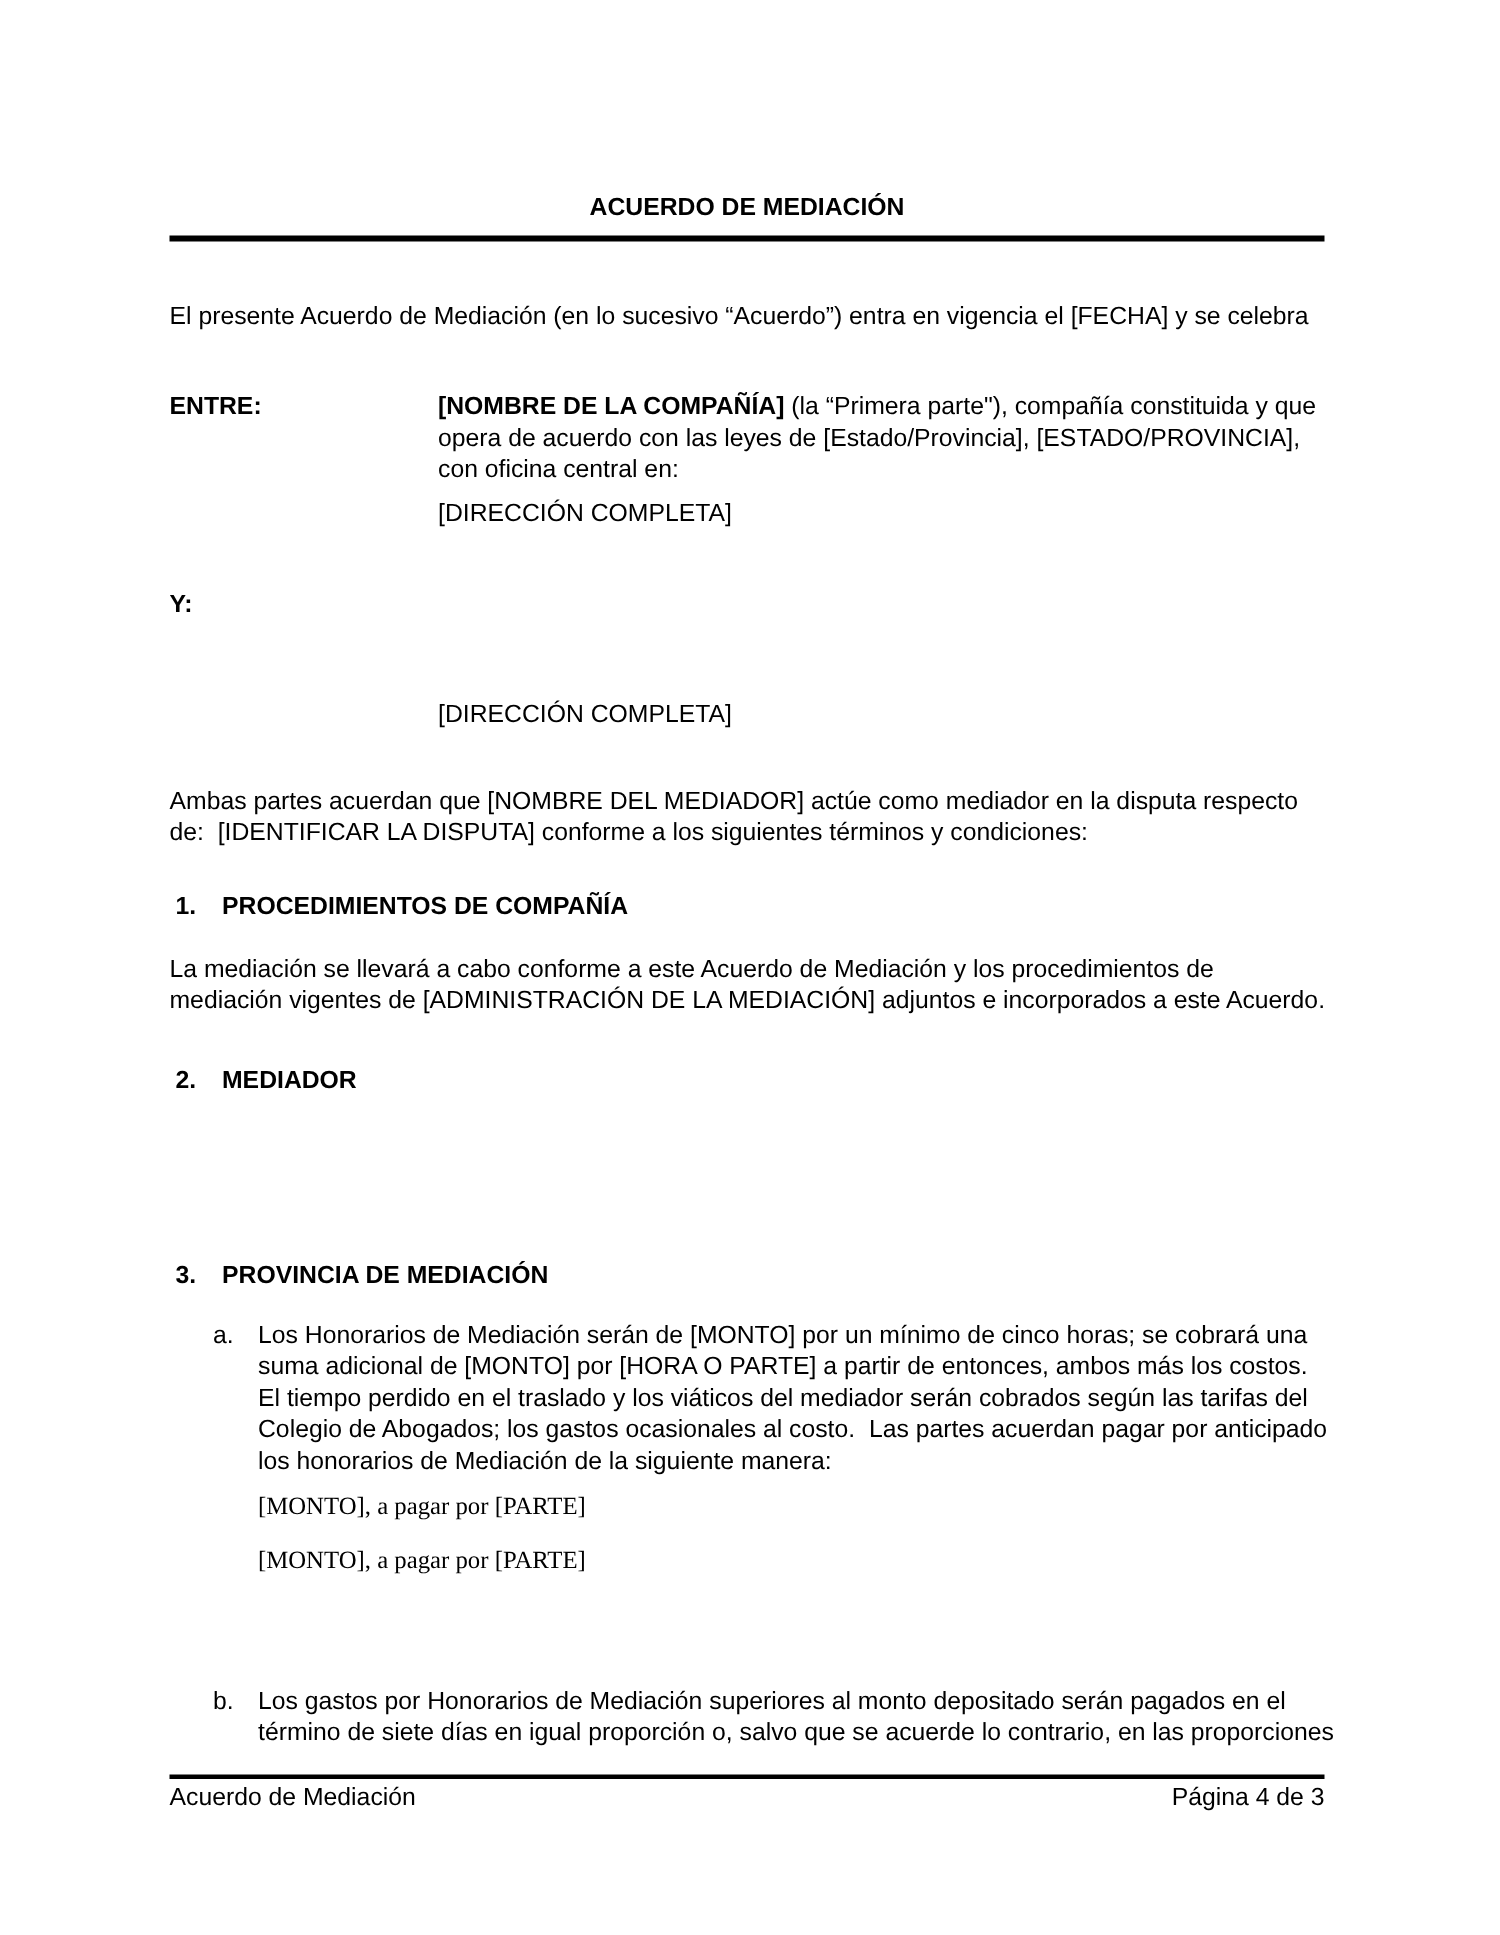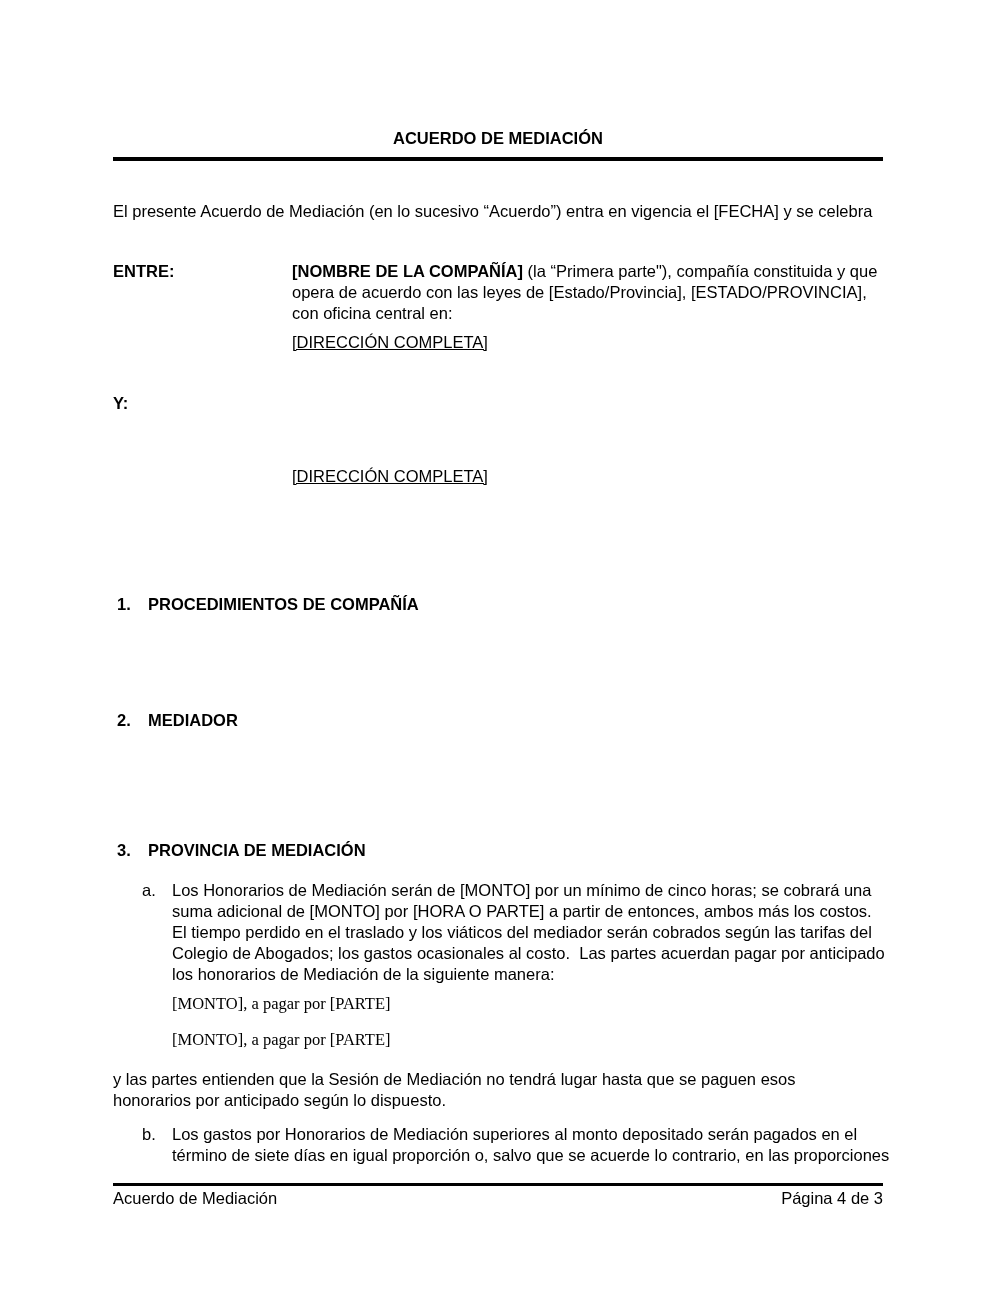--- a/index.html
+++ b/index.html
@@ -36,21 +36,21 @@
   .intro { left: 113px; top: 201px; width: 800px; }
 
   .party {
     left: 113px; width: 782px;
     display: grid; grid-template-columns: 179px 1fr;
     align-items: start;
   }
   .party-entre { top: 261px; }
   .party-y     { top: 393px; }
   .party-label { font-weight: bold; }
-  .party-address { left: 292px; width: 600px; text-decoration: underline; }
+  .party-address { left: 292px; width: 600px; }
   .addr-1 { top: 332px; }
   .addr-2 { top: 466px; }
 
   .mediator-clause { left: 113px; top: 524px; width: 800px; }
 
   .heading {
     left: 117px; width: 780px;
     display: grid; grid-template-columns: 31px 1fr;
     font-weight: bold;
   }
@@ -99,25 +99,29 @@
   <div class="abs intro pre">El presente Acuerdo de Mediación (en lo sucesivo “Acuerdo”) entra en vigencia el [FECHA] y se celebra</div>
 
   <div class="abs party-address addr-1">[DIRECCIÓN COMPLETA]</div>
 
   <div class="abs party party-y">
     <div class="party-label">Y:</div>
   </div>
 
   <div class="abs party-address addr-2">[DIRECCIÓN COMPLETA]</div>
 
+  <div class="abs mediator-clause pre">Ambas partes acuerdan que [NOMBRE DEL MEDIADOR] actúe como mediador en la disputa respecto
+de:  [IDENTIFICAR LA DISPUTA] conforme a los siguientes términos y condiciones:</div>
 
   <div class="abs heading heading-1">
     <span>1.</span>
     <span>PROCEDIMIENTOS DE COMPAÑÍA</span>
   </div>
+  <div class="abs section-body body-1 pre">La mediación se llevará a cabo conforme a este Acuerdo de Mediación y los procedimientos de
+mediación vigentes de [ADMINISTRACIÓN DE LA MEDIACIÓN] adjuntos e incorporados a este Acuerdo.</div>
 
   <div class="abs heading heading-2">
     <span>2.</span>
     <span>MEDIADOR</span>
   </div>
 
   <div class="abs heading heading-3">
     <span>3.</span>
     <span>PROVINCIA DE MEDIACIÓN</span>
   </div>
@@ -127,22 +131,20 @@
     <span class="pre">Los Honorarios de Mediación serán de [MONTO] por un mínimo de cinco horas; se cobrará una
 suma adicional de [MONTO] por [HORA O PARTE] a partir de entonces, ambos más los costos.
 El tiempo perdido en el traslado y los viáticos del mediador serán cobrados según las tarifas del
 Colegio de Abogados; los gastos ocasionales al costo.  Las partes acuerdan pagar por anticipado
 los honorarios de Mediación de la siguiente manera:</span>
   </div>
 
   <div class="abs fee-line fee-1">[MONTO], a pagar por [PARTE]</div>
   <div class="abs fee-line fee-2">[MONTO], a pagar por [PARTE]</div>
 
-  <div class="abs fee-continuation pre">y las partes entienden que la Sesión de Mediación no tendrá lugar hasta que se paguen esos
-honorarios por anticipado según lo dispuesto.</div>
 
   <div class="abs list-item item-b">
     <span>b.</span>
     <span class="pre">Los gastos por Honorarios de Mediación superiores al monto depositado serán pagados en el
 término de siete días en igual proporción o, salvo que se acuerde lo contrario, en las proporciones</span>
   </div>
 
   <div class="abs rule-footer"></div>
 
   <div class="abs footer-text">

